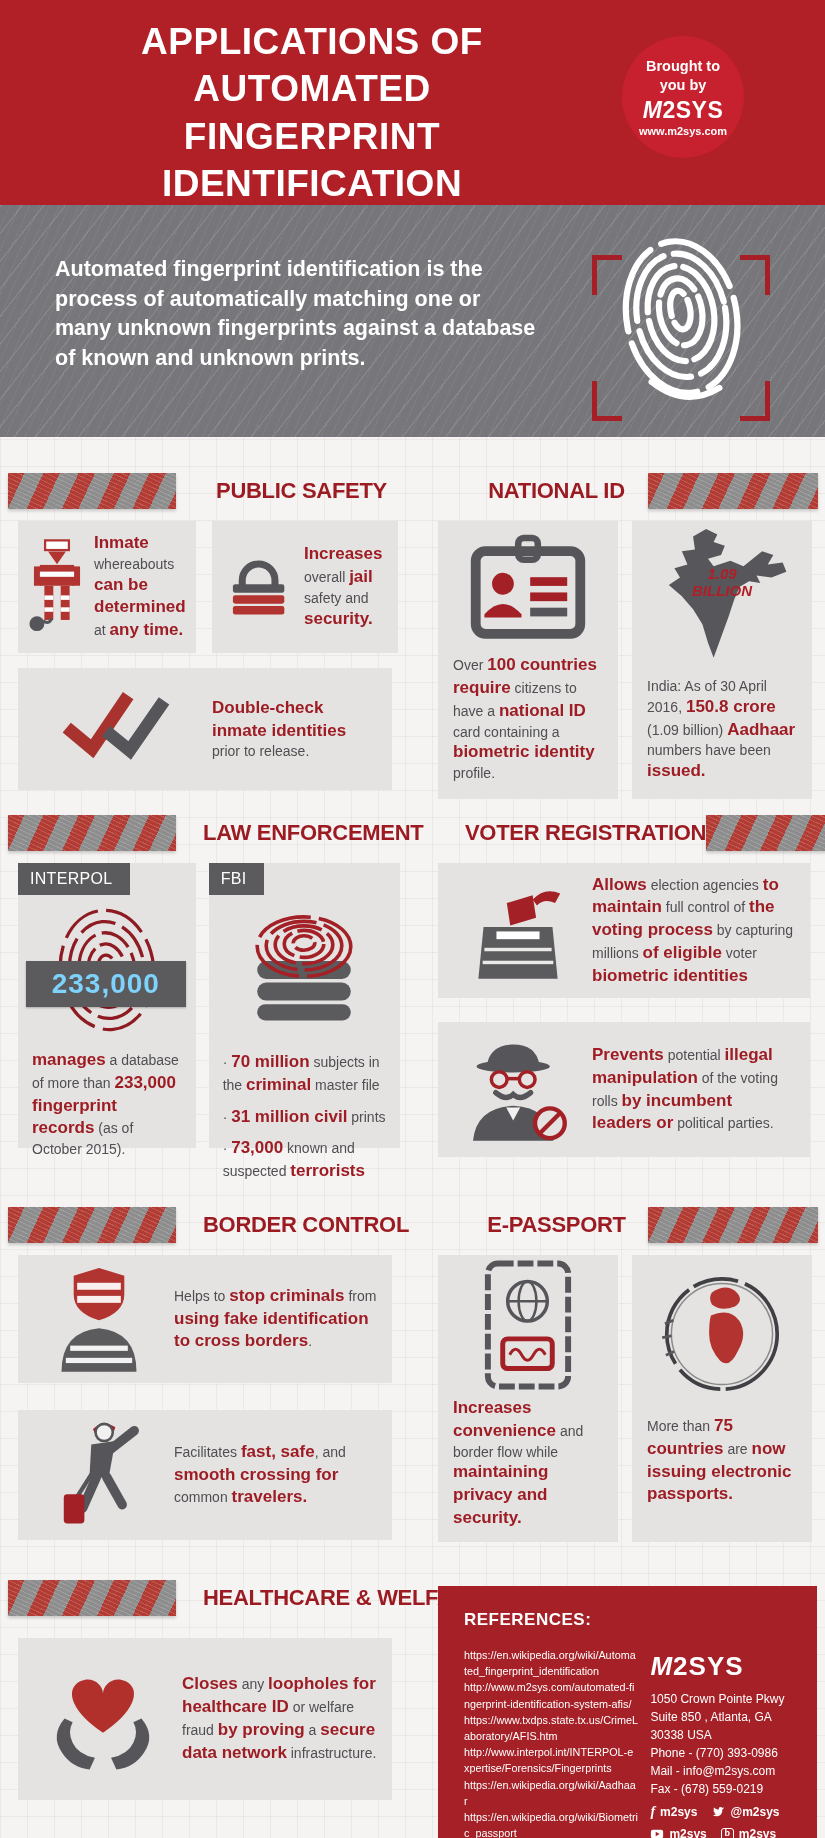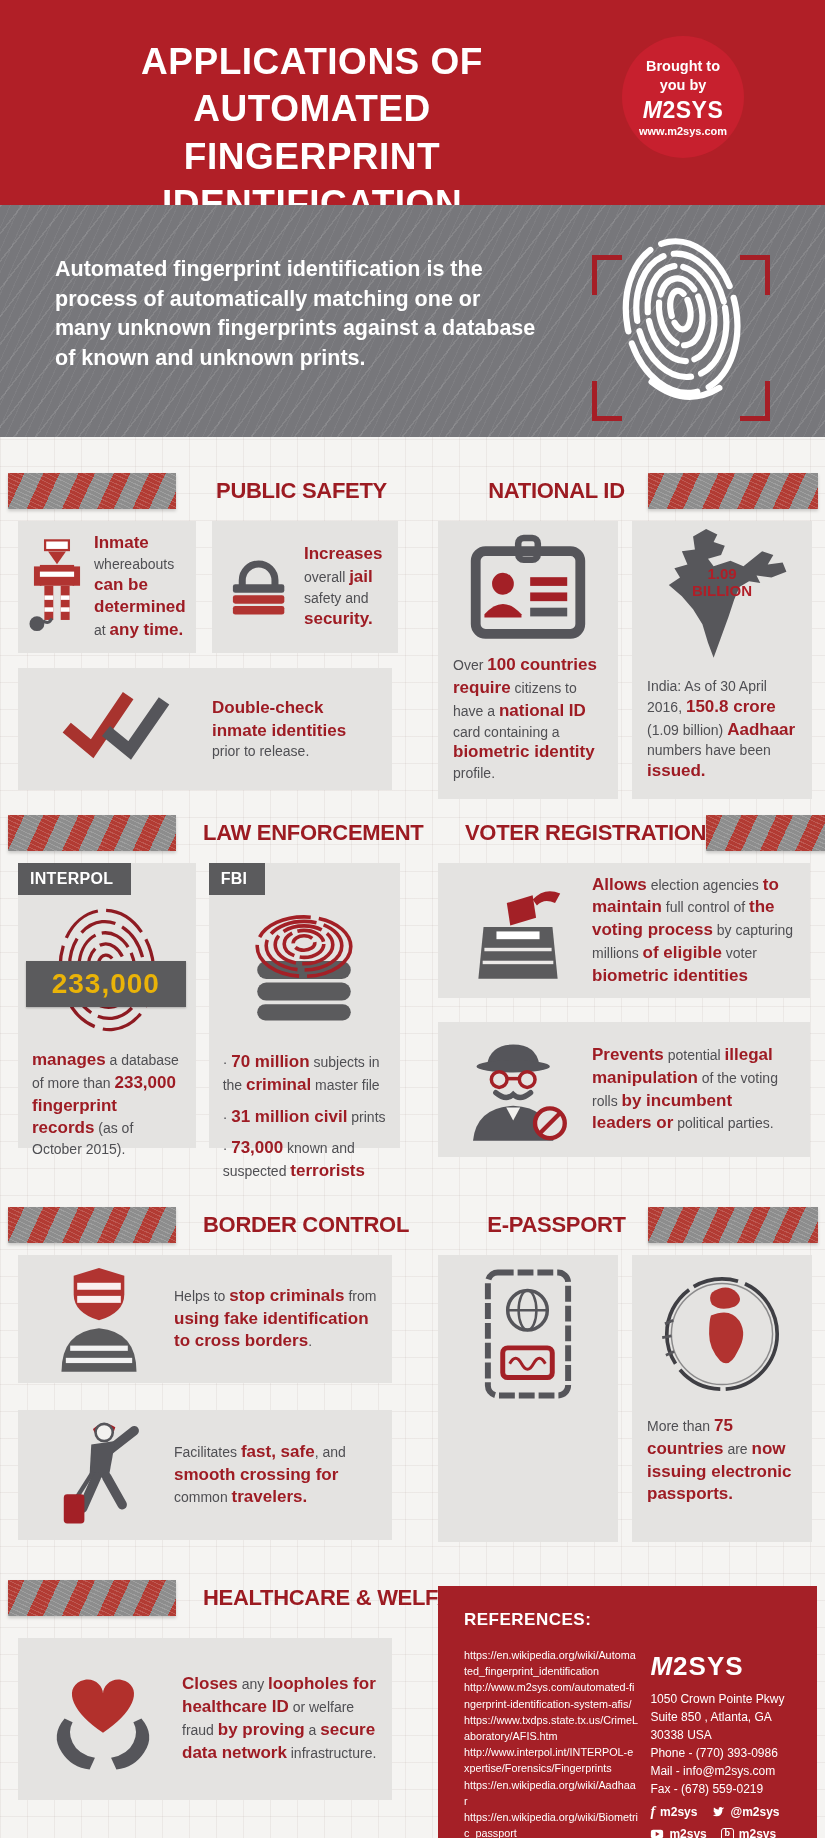--- a/index.html
+++ b/index.html
@@ -1,21 +1,21 @@
 <!DOCTYPE html>
 <html><head>
 <meta charset="utf-8">
 <style>
   html,body{margin:0;padding:0;}
   body{width:825px;font-family:"Liberation Sans",sans-serif;background:#f5f4f2;}
   *{box-sizing:border-box;}
 
   
   .header{position:relative;height:205px;background:#b11f27;overflow:hidden;}
-  .main-title{position:absolute;left:38px;top:38px;width:548px;text-align:center;
+  .main-title{position:absolute;left:38px;top:18px;width:548px;text-align:center;
     color:#fff;font-weight:700;font-size:37px;line-height:1.28;letter-spacing:.5px;}
   .main-title span{display:block;}
   .badge{position:absolute;left:622px;top:36px;width:122px;height:122px;border-radius:50%;
     background:#c7202e;color:#fff;display:flex;flex-direction:column;align-items:center;
     justify-content:center;text-align:center;}
   .badge .brought{font-size:14.5px;font-weight:700;line-height:1.3;width:92px;}
   .badge .logo{font-size:23px;font-weight:700;letter-spacing:.5px;margin-top:3px;}
   .badge .logo::first-letter{font-style:italic;}
   .badge .url{font-size:11px;font-weight:700;margin-top:1px;}
 
@@ -66,31 +66,31 @@
   .ps-wide .ic{flex:0 0 auto;margin:0 26px 0 24px;}
 
   
   .tall-cards{display:flex;gap:14px;}
   .tall-card{width:180px;display:flex;flex-direction:column;}
   .tall-card .ic{height:158px;display:flex;align-items:center;justify-content:center;position:relative;}
   .tall-card .txt{padding:2px 15px 16px 15px;}
   .nid .tall-card{height:278px;}
   .ep .tall-card{height:287px;}
   .map-label{position:absolute;top:44px;left:0;right:0;text-align:center;
-    color:#b01e27;font-weight:700;font-size:15px;line-height:1.15;width:90px;margin:0 auto;}
+    color:#b01e27;font-weight:700;font-size:15px;line-height:1.15;width:90px;margin:0 auto;font-style:italic;}
 
   
   .le-cards{display:flex;gap:13px;margin-left:10px;}
   .le-card{width:181px;height:285px;position:relative;}
-  .ribbon{display:inline-block;background:#5b5b5d;color:#fff;font-weight:700;font-size:16px;
+  .ribbon{display:inline-block;background:#5b5b5d;color:#fff;font-weight:400;font-size:16px;
     padding:7px 18px 7px 12px;letter-spacing:.3px;}
   .fp-wrap{position:relative;height:148px;}
   .fp-wrap svg{position:absolute;left:50%;top:2px;transform:translateX(-50%);}
   .banner{position:absolute;left:8px;right:10px;top:66px;height:46px;background:#5b5b5d;
-    display:flex;align-items:center;justify-content:center;color:#eab308;font-size:28px;
+    display:flex;align-items:center;justify-content:center;color:#7dd3fc;font-size:28px;
     font-weight:700;letter-spacing:1px;box-shadow:0 1px 2px rgba(0,0,0,.25);}
   .le-txt{padding:6px 12px 10px 14px;}
   .fbi-ic{height:150px;display:flex;align-items:center;justify-content:center;}
   .bullet{margin-bottom:9px;}
 
   
   .wide-card{display:flex;align-items:center;}
   .vr-card{width:372px;height:135px;padding:8px 14px 8px 6px;}
   .vr-card + .vr-card{margin-top:24px;}
   .vr-card .ic{flex:0 0 148px;display:flex;justify-content:center;}
@@ -371,20 +371,21 @@
           <div class="ic">
             <svg width="104" height="140" viewBox="0 0 105 140">
               <rect x="12" y="8" width="81" height="124" rx="10" fill="none" stroke="#55555a" stroke-width="6" stroke-dasharray="16 4"></rect>
               <circle cx="52" cy="46" r="20" fill="none" stroke="#55555a" stroke-width="3.5"></circle>
               <ellipse cx="52" cy="46" rx="9" ry="20" fill="none" stroke="#55555a" stroke-width="2.5"></ellipse>
               <path d="M32,46 h40" stroke="#55555a" stroke-width="2.5"></path>
               <rect x="27" y="84" width="50" height="30" rx="5" fill="none" stroke="#a32026" stroke-width="5"></rect>
               <path d="M34,100 q6,-11 12,0 t12,0 t12,0" stroke="#a32026" stroke-width="3" fill="none"></path>
             </svg>
           </div>
+          <div class="txt rich"><span class="em">Increases convenience</span><span class="pl"> and border flow while </span><span class="em">maintaining privacy and security.</span></div>
         </div>
         <div class="card tall-card">
           <div class="ic">
             <svg width="138" height="138" viewBox="0 0 150 150">
               <circle cx="75" cy="75" r="60" fill="none" stroke="#3f3f44" stroke-width="4" stroke-dasharray="90 6 50 8"></circle>
               <circle cx="75" cy="75" r="55" fill="none" stroke="#3f3f44" stroke-width="1.6" opacity=".55"></circle>
               <path d="M64,30 q16,-11 27,0 q8,9 -2,15 q-15,6 -25,-2 q-4,-7 0,-13 Z" fill="#b23330"></path>
               <path d="M63,55 q21,-9 31,6 q9,15 -2,33 q-9,19 -19,10 q-12,-13 -12,-29 q0,-14 2,-20 Z" fill="#b23330"></path>
               <path d="M22,60 l-9,4 M20,77 l-10,2 M23,94 l-9,4" stroke="#55555a" stroke-width="3"></path>
             </svg>

